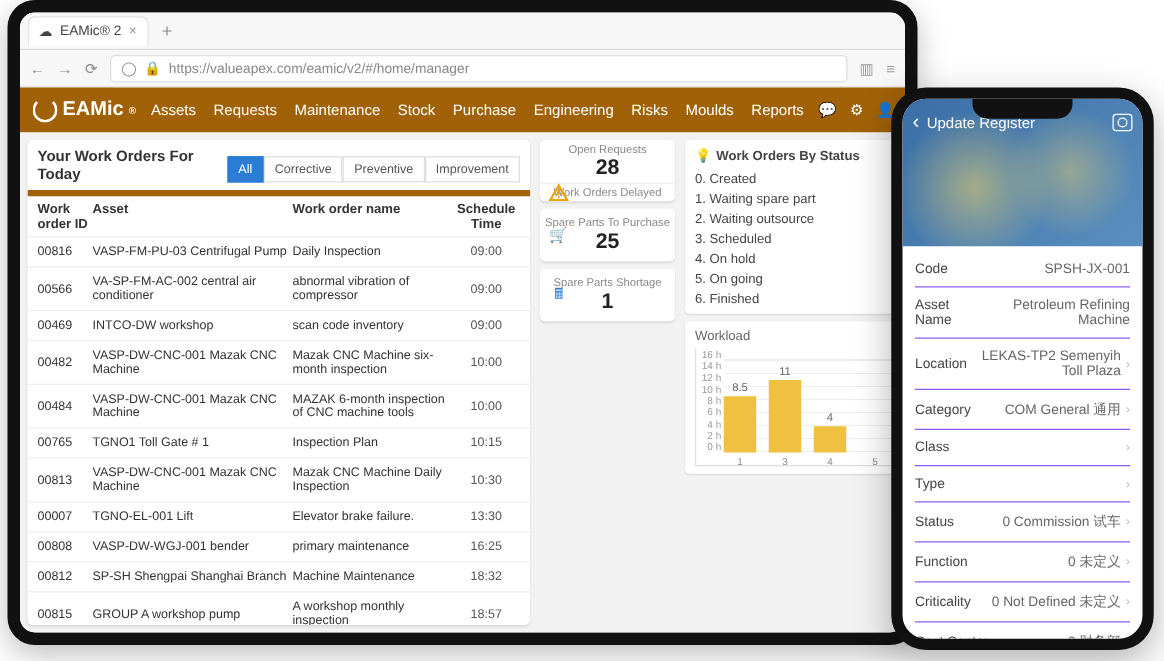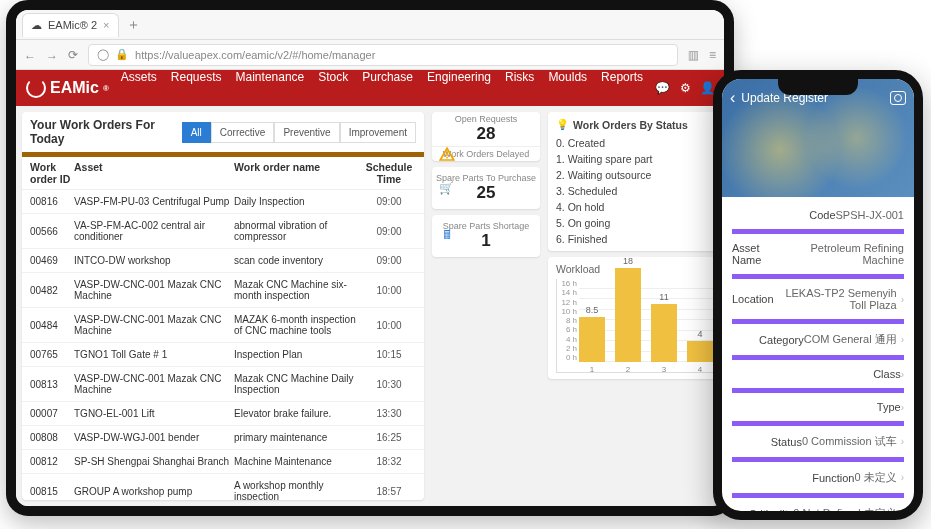--- a/index.html
+++ b/index.html
@@ -10,38 +10,38 @@
 .tab-bar { height:30px; background:#f7f7f7; border-bottom:1px solid #ddd; display:flex; align-items:center; padding:0 6px; gap:4px;}
 .tab-bar .tab { background:#fff; border:1px solid #ddd; border-bottom:none; border-radius:6px 6px 0 0; height:24px; display:flex; align-items:center; padding:0 8px; font-size:11px; color:#444; gap:6px;}
 .tab-bar .tab .x { color:#999; font-size:11px; cursor:pointer;}
 .tab-bar .add { color:#888; font-size:14px; margin-left:4px; cursor:pointer;}
 
 .addr-bar { height:30px; background:#f7f7f7; border-bottom:1px solid #ddd; display:flex; align-items:center; padding:0 8px; gap:10px; font-size:12px; color:#666;}
 .addr-bar .nav { display:flex; gap:10px; color:#888; }
 .addr-bar .url-box { flex:1; display:flex; align-items:center; gap:6px; background:#fff; border:1px solid #ddd; border-radius:4px; height:22px; padding:0 8px; font-size:11px; color:#888;}
 .addr-bar .right { display:flex; gap:10px; color:#999; font-size:12px;}
 
-.app-header { height:36px; background:#b91c1c; display:flex; padding:0 10px; color:#fff; gap:12px; font-size:12px;}
+.app-header { height:36px; background:#a16207; display:flex; align-items:center; padding:0 10px; color:#fff; gap:12px; font-size:12px;}
 .logo { display:flex; align-items:center; gap:4px; font-weight:bold; font-size:16px;}
 .logo-icon { width:20px; height:20px; border:2px solid #fff; border-top-color:transparent; border-radius:50%; position:relative;}
 .logo sup { font-size:8px; }
 .app-nav { display:flex; gap:14px;}
 .app-nav span { cursor:pointer;}
 .hdr-right { margin-left:auto; display:flex; gap:10px; align-items:center;}
 .avatar-pill { width:24px; height:16px; background:#fff; border-radius:8px;}
 
 .dashboard { display:flex; padding:6px; gap:8px; height:calc(100% - 96px); background:#f2f2f2; overflow:hidden;}
 .left-col { flex:0 0 402px; display:flex; flex-direction:column; gap:6px;}
 .mid-col { flex:0 0 108px; display:flex; flex-direction:column; gap:6px;}
 .right-col { flex:0 0 168px; display:flex; flex-direction:column; gap:6px;}
 
 .panel { background:#fff; border-radius:4px; box-shadow:0 1px 2px rgba(0,0,0,.1);}
 
 .wo-panel { flex:1; display:flex; flex-direction:column; overflow:hidden;}
-.wo-head { display:flex; align-items:center; padding:6px 8px; gap:4px;}
+.wo-head { display:flex; align-items:flex-end; padding:6px 8px; gap:4px;}
 .wo-title { font-weight:bold; font-size:12px; color:#333;}
 .wo-tabs { margin-left:auto; display:flex; font-size:10px;}
 .wo-tabs span { padding:4px 8px; border:1px solid #ddd; cursor:pointer; color:#555;}
 .wo-tabs span.active { background:#2b7cd3; color:#fff; border-color:#2b7cd3;}
 .wo-table-head { display:flex; padding:4px 8px; font-size:10.5px; font-weight:bold; color:#333; border-top:5px solid #a16207; border-bottom:1px solid #eee;}
 .c-id { width:44px;}
 .c-asset { width:160px;}
 .c-name { width:128px;}
 .c-time { flex:1; text-align:center;}
 .wo-rows { flex:1; overflow:hidden;}
@@ -79,21 +79,21 @@
 .notch { position:absolute; top:0; left:50%; transform:translateX(-50%); width:80px; height:16px; background:#111; border-radius:0 0 12px 12px; z-index:5;}
 .phone-hero { height:118px; background:linear-gradient(135deg,#3a6ea5,#5b8fbf); position:relative; display:flex; align-items:flex-end;}
 .phone-hero::after { content:""; position:absolute; inset:0; background:radial-gradient(circle at 30% 60%, rgba(255,220,100,.5), transparent 40%), radial-gradient(circle at 70% 50%, rgba(255,220,100,.4), transparent 35%);}
 .phone-hero .topbar { position:absolute; top:10px; left:8px; right:8px; display:flex; align-items:center; color:#fff; font-size:12px;}
 .phone-hero .back { font-size:16px;}
 .phone-hero .ptitle { margin-left:6px; font-weight:500;}
 .phone-hero .cam { margin-left:auto; width:16px; height:14px; border:1.5px solid #fff; border-radius:3px; position:relative;}
 .phone-hero .cam::before { content:""; position:absolute; left:50%; top:50%; width:6px; height:6px; border:1.5px solid #fff; border-radius:50%; transform:translate(-50%,-50%);}
 
 .phone-list { padding:4px 10px;}
-.prow { display:flex; justify-content:flex-end; align-items:center; padding:8px 0; border-bottom:5px solid #8b5cf6; font-size:11px;}
+.prow { display:flex; justify-content:space-between; align-items:center; padding:8px 0; border-bottom:1px solid #8b5cf6; font-size:11px;}
 .prow .pl { color:#444;}
 .prow .pv { color:#666; text-align:right; display:flex; align-items:center; gap:4px;}
 .prow .chev { color:#bbb; font-size:10px;}
 </style>
 </head>
 <body>
 
 <div class="tablet">
   <div class="tab-bar">
     <div class="tab">
@@ -303,24 +303,20 @@
               <div>8 h</div>
               <div>6 h</div>
               <div>4 h</div>
               <div>2 h</div>
               <div>0 h</div>
             </div>
         <div class="bar" style="height: 44.625px;">
               <span class="bv">8.5</span>
               <span class="bx">1</span>
             </div>
-            <div class="bar" style="height: 94.5px;">
-              <span class="bv">18</span>
-              <span class="bx">2</span>
-            </div>
             <div class="bar" style="height: 57.75px;">
               <span class="bv">11</span>
               <span class="bx">3</span>
             </div>
             <div class="bar" style="height: 21px;">
               <span class="bv">4</span>
               <span class="bx">4</span>
             </div>
             <div class="bar" style="height: 0px;">
               <span class="bv"></span>

